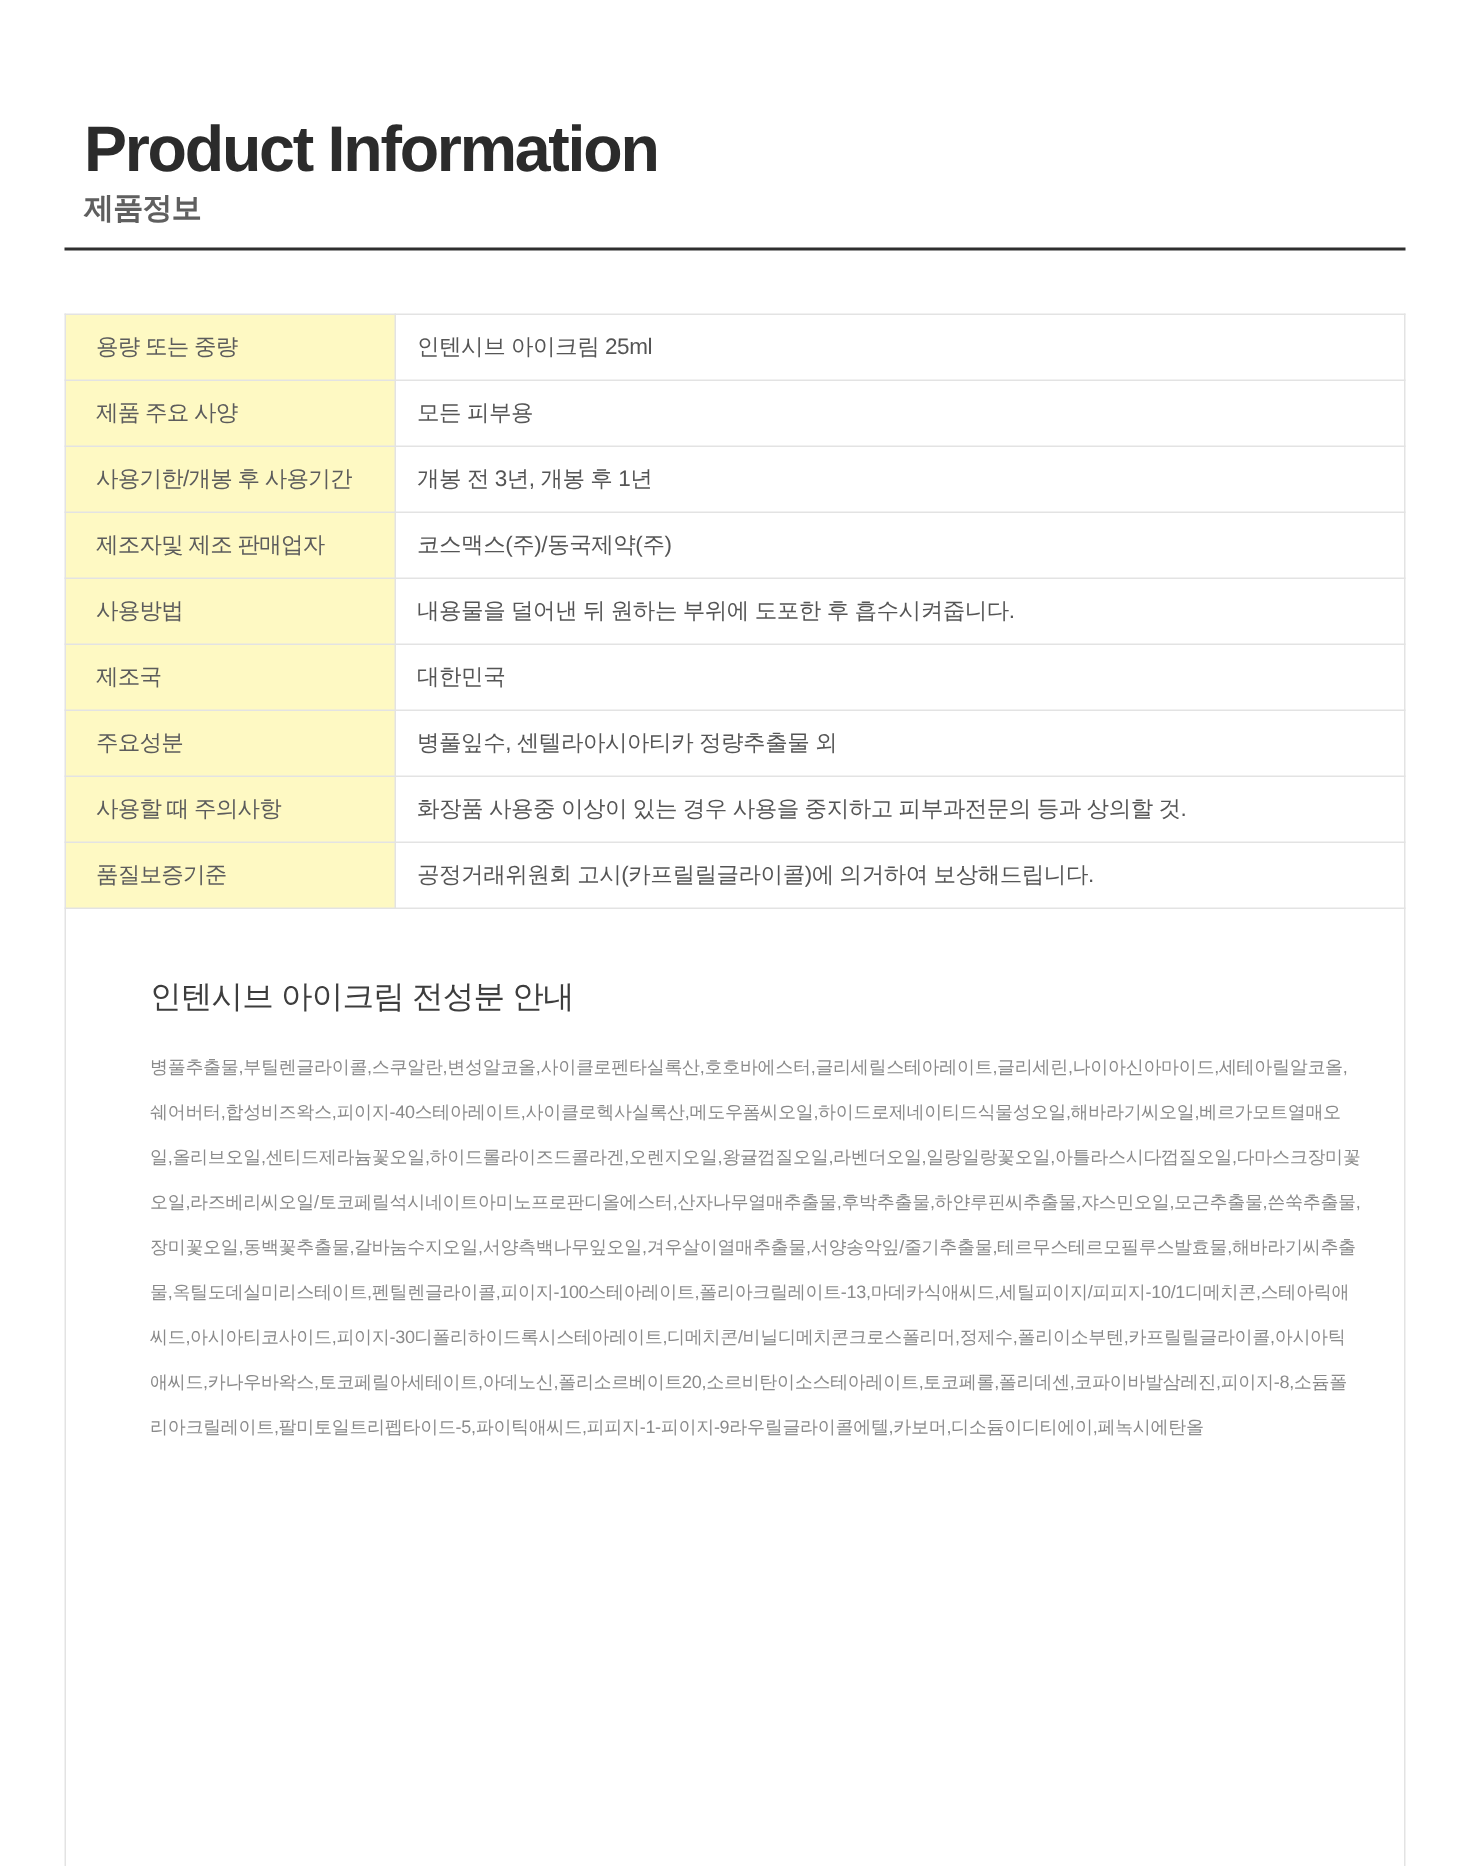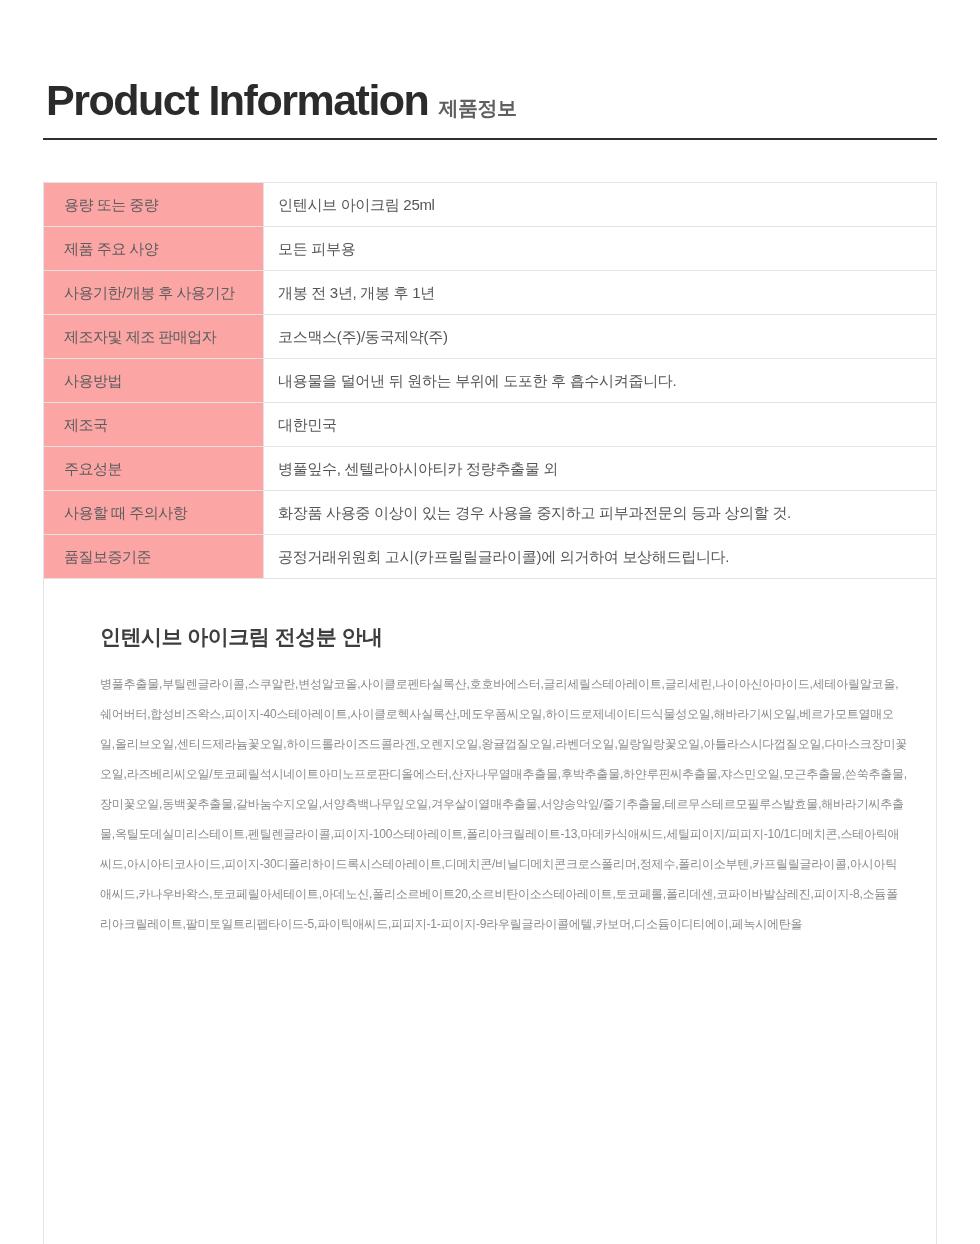--- a/index.html
+++ b/index.html
@@ -6,51 +6,51 @@
   body {
     width:980px; height:1244px;
     background:#ffffff;
     font-family:"Liberation Sans","DejaVu Sans",sans-serif;
     overflow:hidden;
   }
   .page { height:100%; padding:0 43px; box-sizing:border-box; display:flex; flex-direction:column; }
 
   
   .hdr { padding-top:76px; }
-  .hdr-line { display:flex; align-items:baseline; padding-left:3px; }
+  .hdr-line { display:flex; align-items:baseline; padding-left:3px;flex-direction:column; }
   .title { font-size:43px; font-weight:800; color:#2b2b2b; letter-spacing:-1.5px; line-height:1.15; }
   .subtitle { font-size:20px; font-weight:700; color:#5f5f5f; letter-spacing:-0.5px; margin-left:10px; }
   .rule { border:none; border-top:2px solid #2f2f2f; margin:13px 0 0 0; }
 
   
   table.spec { width:100%; border-collapse:collapse; margin-top:42px; table-layout:fixed; }
   .spec th, .spec td {
     border:1px solid #e3e3e3;
     font-size:15px; vertical-align:middle;
   }
   .spec th {
     width:220px; box-sizing:border-box;
-    background:#fca5a5;
+    background:#fef9c3;
     color:#5c5c5c; font-weight:400; text-align:left;
     padding:9px 6px 9px 20px; line-height:25px; letter-spacing:-0.5px;
     word-break:break-all;
   }
   .spec td {
     color:#555555;
     padding:9px 16px 9px 14px; line-height:25px; letter-spacing:-0.3px;
   }
 
   
   .ingredients {
     flex:1;
     border-left:1px solid #e3e3e3; border-right:1px solid #e3e3e3;
     padding:44px 28px 20px 56px; box-sizing:border-box;
   }
   .ingredients h2 {
-    margin:0; font-size:21px; font-weight:700; color:#3d3d3d; letter-spacing:-0.5px;
+    margin:0; font-size:21px; font-weight:400; color:#3d3d3d; letter-spacing:-0.5px;
   }
   .ingredients p {
     margin:18px 0 0 0;
     font-size:12px; line-height:30px; color:#8a8a8a; letter-spacing:-0.2px;
     word-break:break-all; text-align:justify;
   }
 </style>
 </head>
 <body>
 

